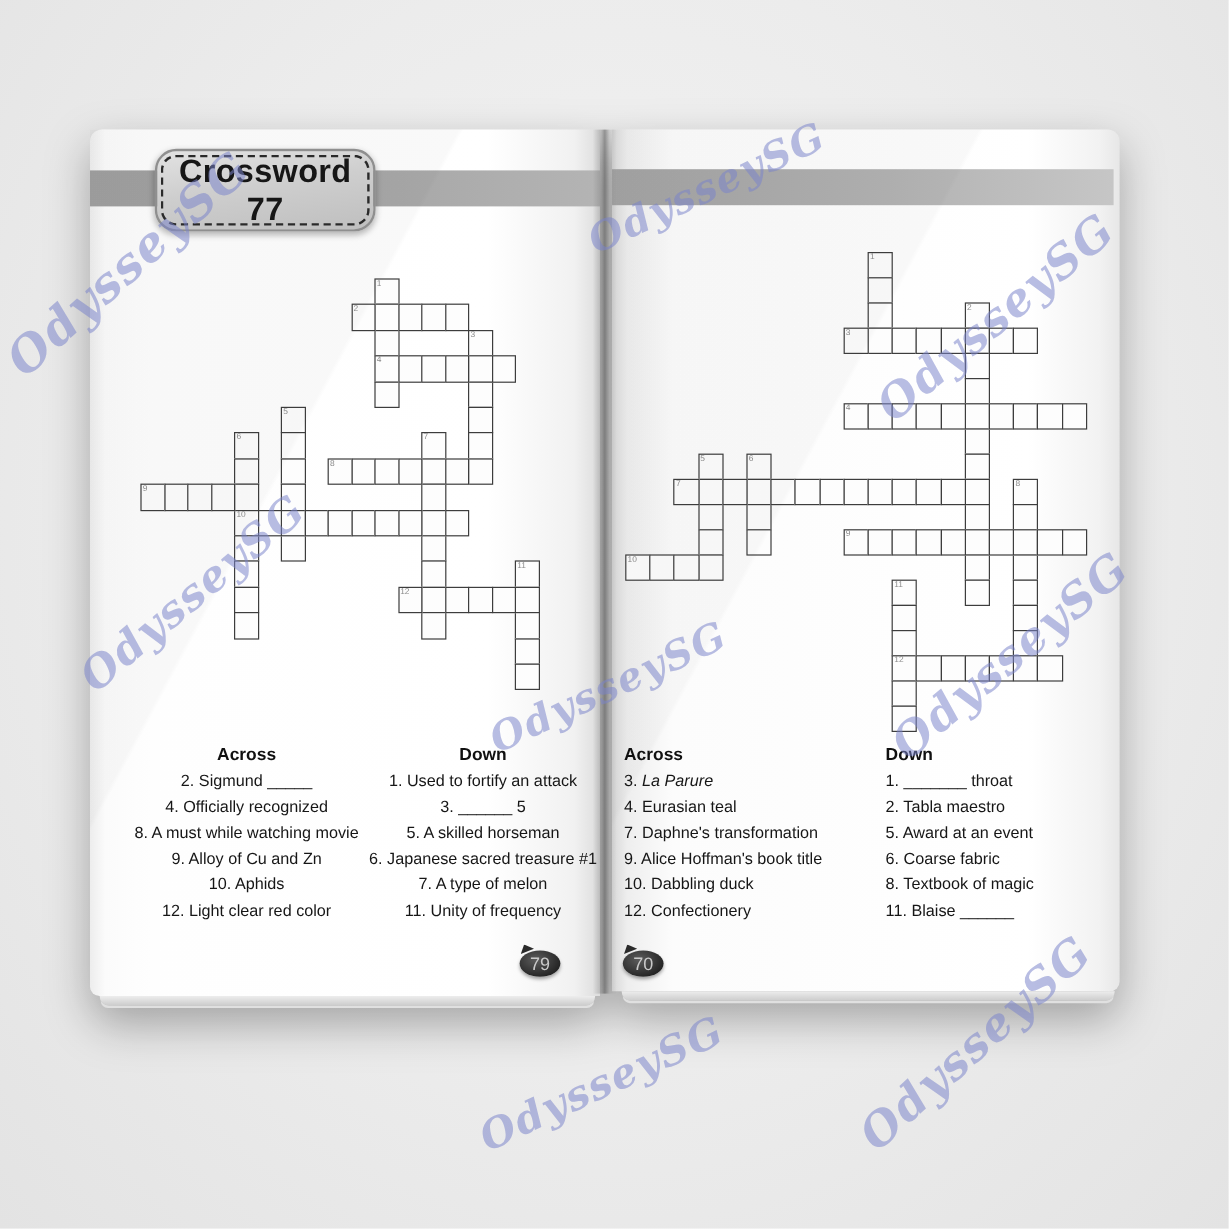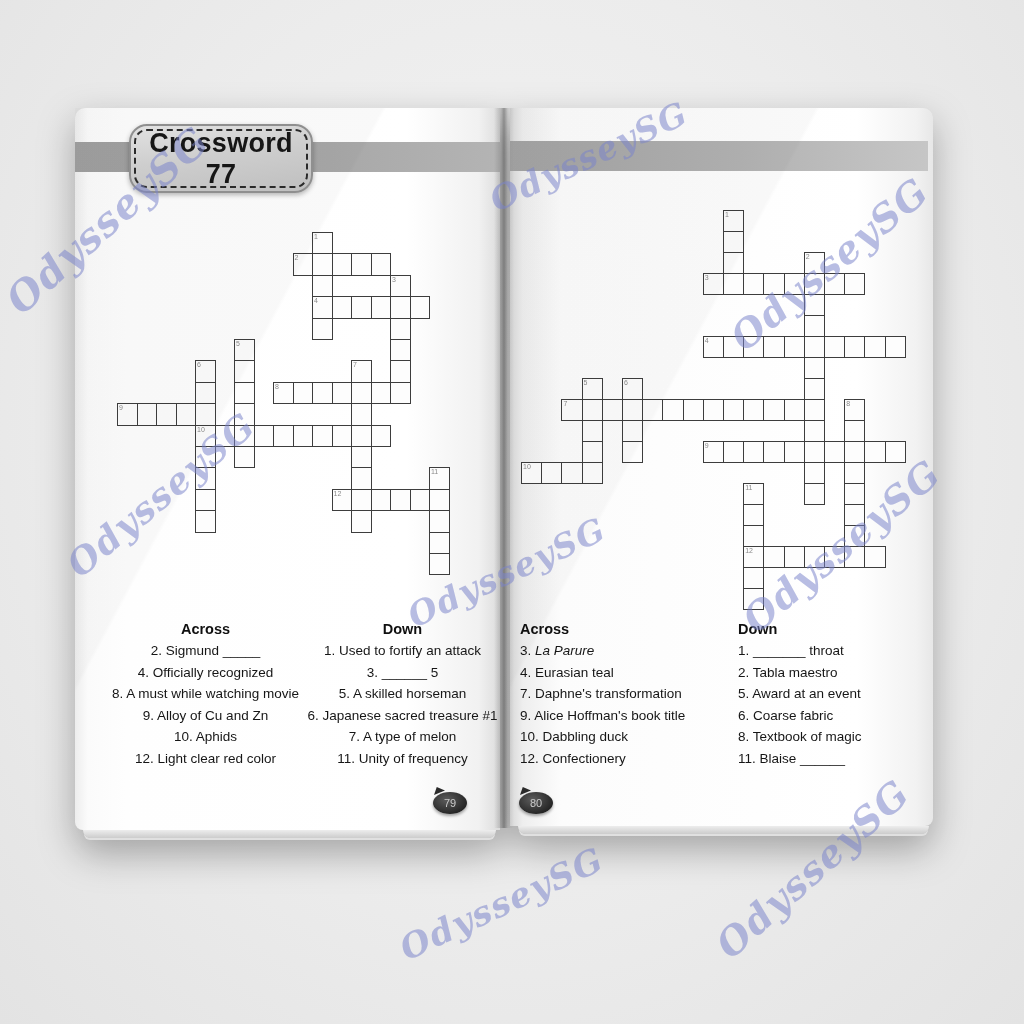--- a/index.html
+++ b/index.html
@@ -40,21 +40,21 @@
   .page-left .clue-col.across{left:28px;}
   .page-left .clue-col.down{left:225px;}
   .page-right .clue-col.across{left:10px;}
   .page-right .clue-col.down{left:228px;}
   .clue-header{font-size:14.5px;font-weight:bold;color:#101010;line-height:22px;}
   .clue{font-size:13.5px;color:#161616;line-height:21.6px;white-space:nowrap;}
   .ctext.italic{font-style:italic;}
   .pgnum{position:absolute;top:684px;width:34px;height:22px;border-radius:50%;
     background:radial-gradient(ellipse at 40% 35%, #5c5c5c, #252525 72%);
     display:flex;align-items:center;justify-content:center;
-    color:#c9c9c9;font-size:11px;box-shadow:0 2px 3px rgba(0,0,0,0.35);z-index:7;}
+    color:#c9c9c9;font-size:15px;box-shadow:0 2px 3px rgba(0,0,0,0.35);z-index:7;}
   .pgnum::before{content:'';position:absolute;top:-5px;left:1px;width:11px;height:8px;
     background:#2a2a2a;clip-path:polygon(0 100%,100% 45%,25% 0);}
   .page-left .pgnum{left:358px;}
   .page-right .pgnum{left:9px;}
   .wm{position:absolute;z-index:50;pointer-events:none;
     font-family:"DejaVu Serif",serif;font-style:italic;font-weight:bold;
     letter-spacing:1.5px;transform-origin:0 50%;white-space:nowrap;}
 </style>
 </head>
 <body>
@@ -311,21 +311,21 @@
         <div>
             <div class="clue"><span class="cnum">1. </span><span class="ctext">_______ throat</span></div>
             <div class="clue"><span class="cnum">2. </span><span class="ctext">Tabla maestro</span></div>
             <div class="clue"><span class="cnum">5. </span><span class="ctext">Award at an event</span></div>
             <div class="clue"><span class="cnum">6. </span><span class="ctext">Coarse fabric</span></div>
             <div class="clue"><span class="cnum">8. </span><span class="ctext">Textbook of magic</span></div>
             <div class="clue"><span class="cnum">11. </span><span class="ctext">Blaise ______</span></div>
           </div>
       </div>
       <div class="pgnum">
-        <span>80</span>
+        <span>70</span>
       </div>
       <div class="sheen"></div>
     </div>
 
     <div class="spine"></div>
   </div>
 
   <div id="watermarks">
       <div class="wm" style="left: 12px; top: 282px; font-size: 40px; color: rgba(122, 132, 202, 0.533); transform: rotate(-42deg);">OdysseySG</div>
       <div class="wm" style="left: 72px; top: 548px; font-size: 36px; color: rgba(122, 132, 202, 0.533); transform: rotate(-40deg);">OdysseySG</div>

